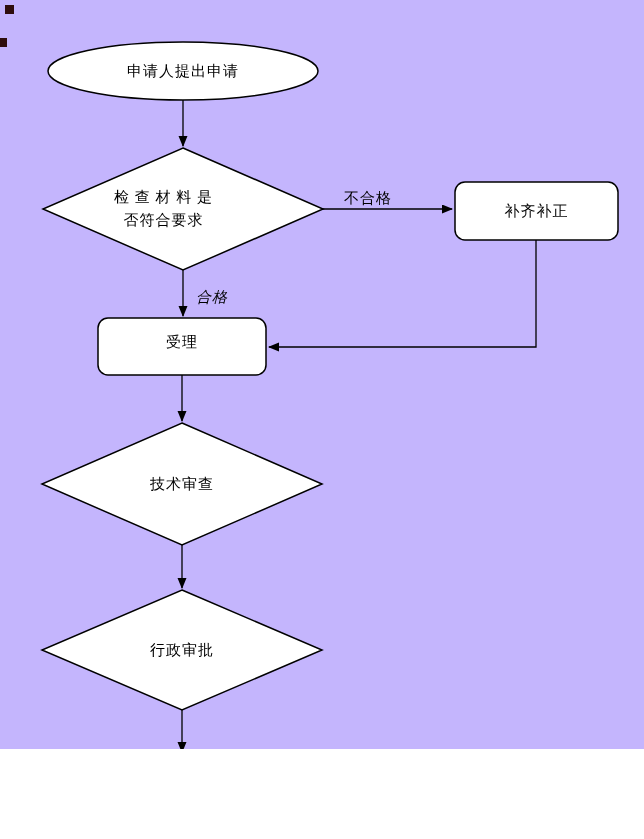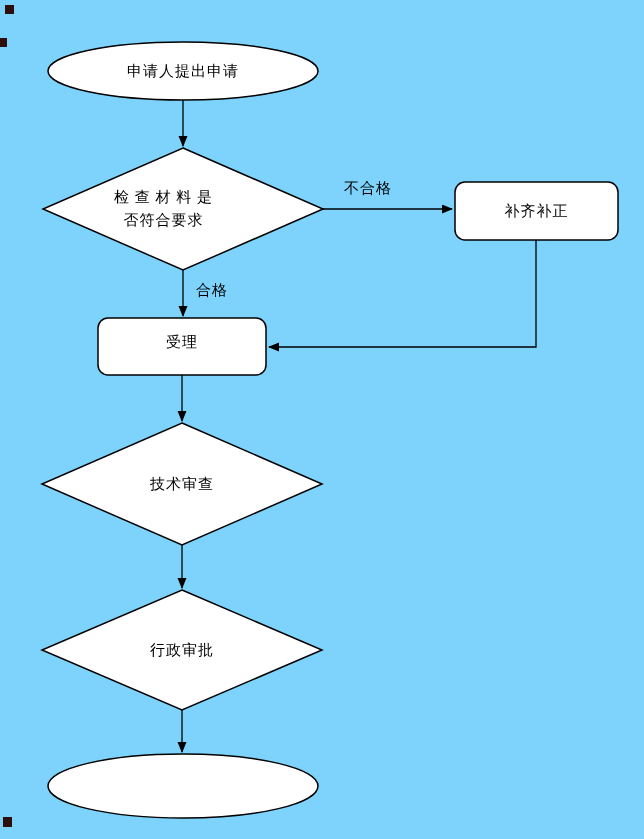--- a/index.html
+++ b/index.html
@@ -1,20 +1,20 @@
 <!DOCTYPE html>
 <html><head>
 <meta charset="utf-8">
 <style>
   html, body { margin: 0; padding: 0; background: #ffffff; }
   .canvas {
     position: relative;
     width: 644px;
-    height: 839px;
-    background: #7dd3fc;
+    height: 749px;
+    background: #c4b5fd;
     font-family: "Liberation Serif", "DejaVu Serif", serif;
     color: #000000;
     overflow: hidden;
   }
   svg.layer { position: absolute; left: 0; top: 0; }
   .node-label {
     position: absolute;
     display: flex;
     align-items: center;
     justify-content: center;
@@ -80,20 +80,20 @@
 
   <div class="node-label" style="left:455px; top:182px; width:163px; height:58px;">补齐补正</div>
 
   <div class="node-label" style="left:98px; top:314px; width:168px; height:57px;font-family:Liberation Mono, monospace;">受理</div>
 
   <div class="node-label" style="left:42px; top:423px; width:280px; height:122px;">技术审查</div>
 
   <div class="node-label" style="left:42px; top:590px; width:280px; height:120px;">行政审批</div>
 
 
-  <div class="edge-label" style="left:344px; top:179px;text-align:right;">不合格</div>
-  <div class="edge-label" style="left:196px; top:281px;">合格</div>
+  <div class="edge-label" style="left:344px; top:189px;text-align:right;">不合格</div>
+  <div class="edge-label" style="left:196px; top:288px;font-style:italic;">合格</div>
 
   <div class="artifact" style="left:5px; top:5px; width:9px; height:9px;"></div>
   <div class="artifact" style="left:0px; top:38px; width:7px; height:9px;"></div>
   <div class="artifact" style="left:3px; top:817px; width:9px; height:10px;"></div>
 
 </div>
 
 </body></html>

